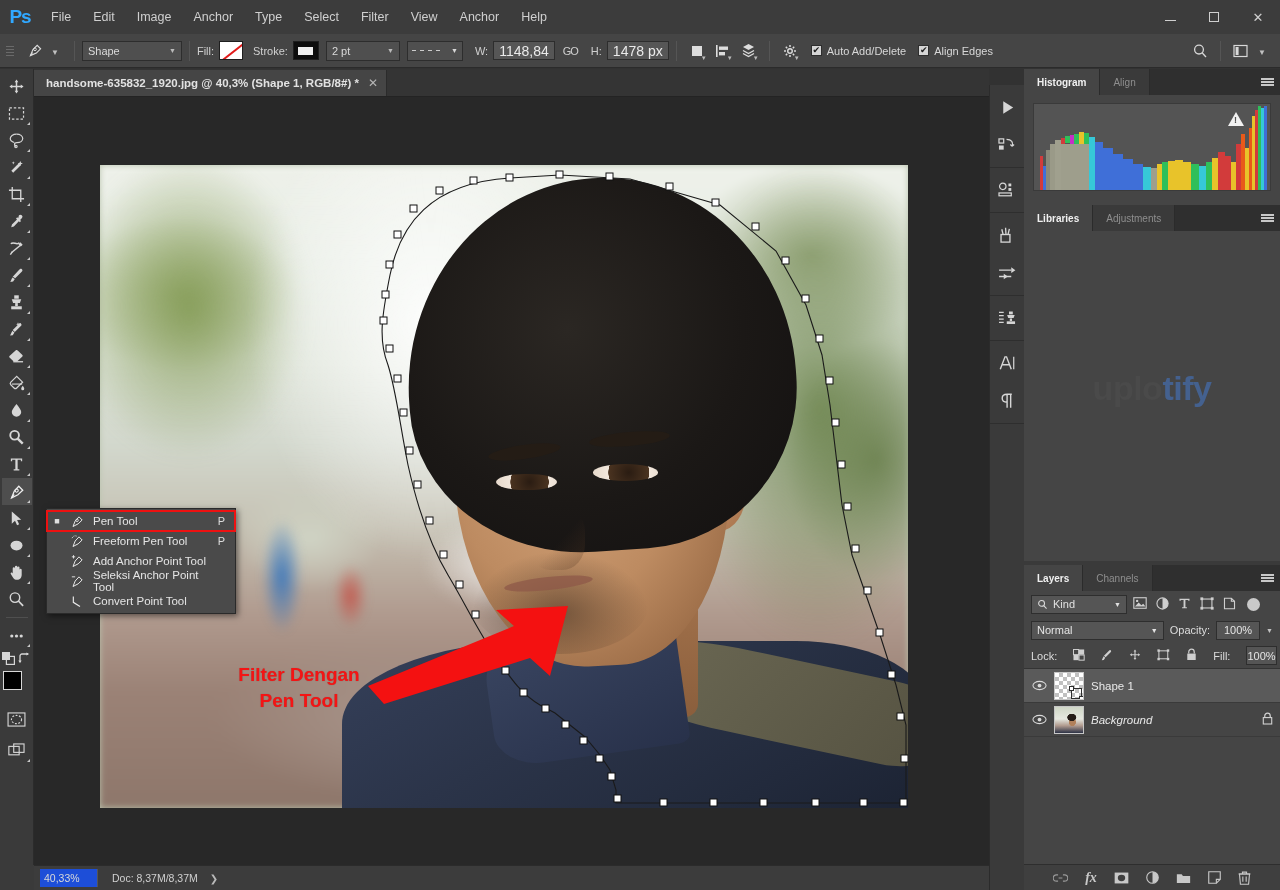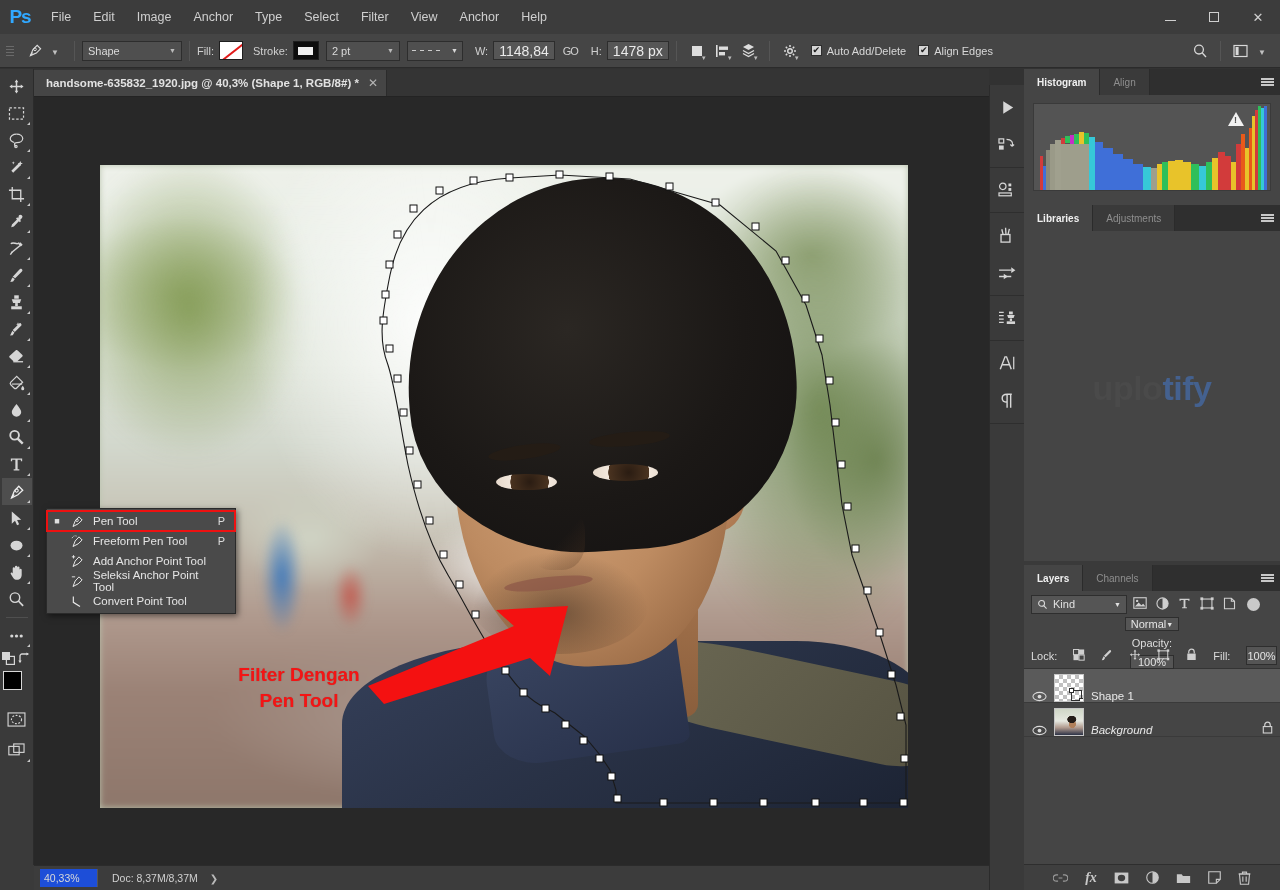--- a/index.html
+++ b/index.html
@@ -341,38 +341,38 @@
   .kind-box {
     height:19px; width:96px; background:#555; border:1px solid #2e2e2e;
     display:flex; align-items:center; gap:5px; padding:0 5px; font-size:11px; color:#e0e0e0;
   }
   .kind-box .cv { margin-left:auto; font-size:7px; }
   .filter-icons { display:flex; align-items:center; gap:9px; color:#cfcfcf; }
   .toggle-knob {
     width:13px; height:13px; border-radius:50%; background:#c9c9c9; margin-left:2px;
   }
   .lay-blend {
-    height:26px; display:flex; align-items:center; gap:6px; padding:0 7px;flex-direction:column;
+    height:26px; display:flex; align-items:center; gap:6px; padding:0 7px;
   }
   .blend-box {
     height:19px; flex:1; background:#555; border:1px solid #2e2e2e;
     display:flex; align-items:center; padding:0 5px; font-size:11px; color:#e4e4e4;
   }
   .blend-box .cv { margin-left:auto; font-size:7px; }
   .opa-field {
     height:19px; width:44px; background:#555; border:1px solid #2e2e2e;
     display:flex; align-items:center; justify-content:center; font-size:11px; color:#e4e4e4;
   }
   .tiny-cv { font-size:7px; color:#c2c2c2; }
   .lay-lock {
     height:26px; display:flex; align-items:center; gap:16px; padding:0 7px;
     border-bottom:1px solid #343434;
   }
   .layer-row {
-    height:34px; display:flex; align-items:flex-end; gap:7px; padding:0 7px;
+    height:34px; display:flex; align-items:center; gap:7px; padding:0 7px;
     border-bottom:1px solid #3a3a3a;
   }
   .layer-row.selected { background:#5a5a5a; }
   .eye { width:16px; display:flex; align-items:center; justify-content:center; }
   .thumb {
     width:30px; height:28px; border:1px solid #c6c6c6; background:#fff; position:relative; overflow:hidden;
   }
   .thumb.checker {
     background-image:
       linear-gradient(45deg,#c0c0c0 25%,transparent 25%,transparent 75%,#c0c0c0 75%),

